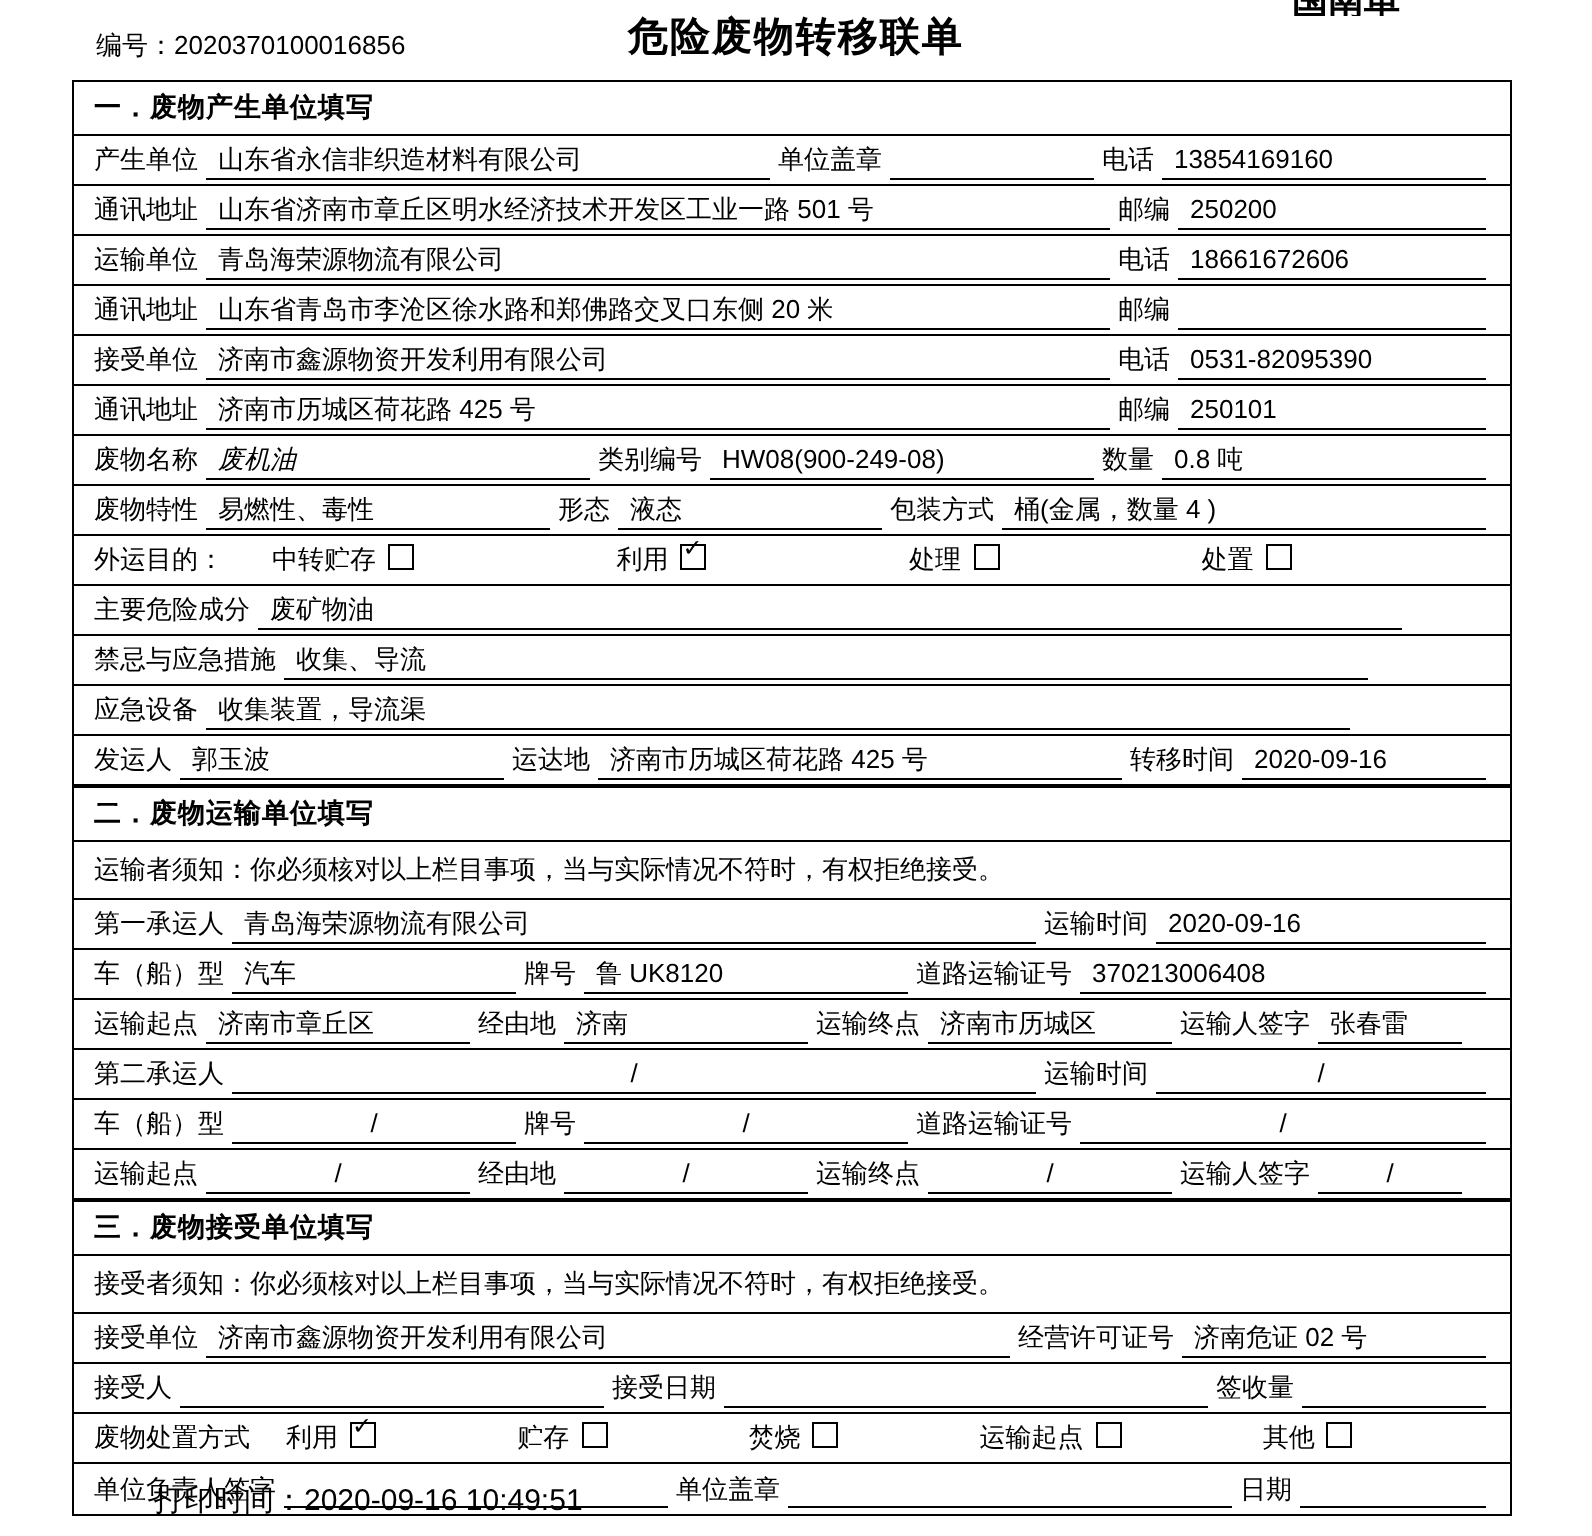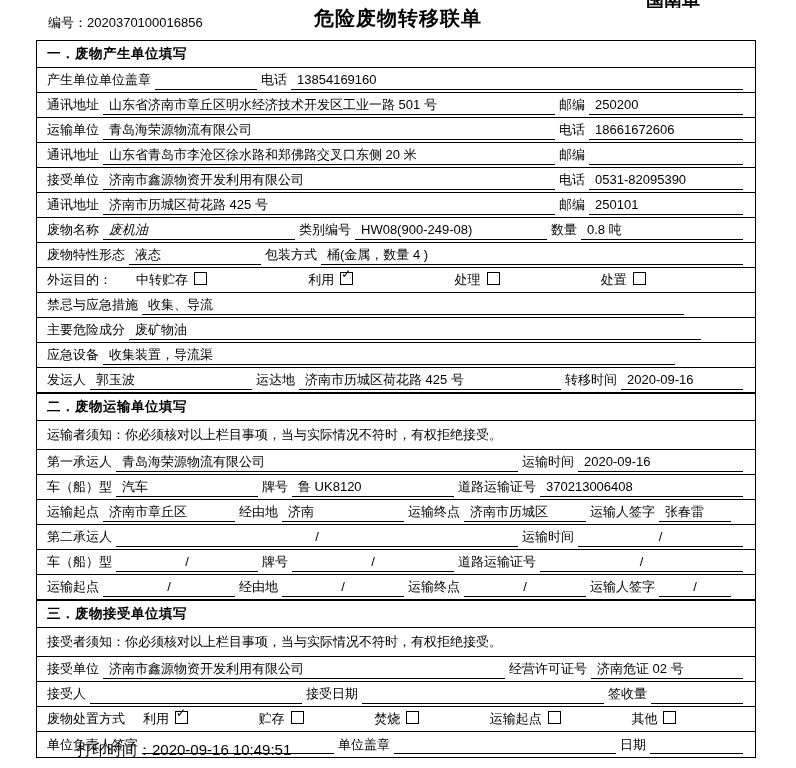--- a/index.html
+++ b/index.html
@@ -142,20 +142,21 @@
     <div class="doc-title">危险废物转移联单</div>
     <div class="corner-mark">国南单</div>
   </div>
 
   <div class="tbl">
 
     <div class="section-head">一．废物产生单位填写</div>
 
     <div class="row">
       <span class="lbl">产生单位</span>
+      <span class="val" style="flex:0 0 270px;">山东省永信非织造材料有限公司</span>
       <span class="lbl">单位盖章</span>
       <span class="val" style="flex:0 0 90px;"></span>
       <span class="lbl">电话</span>
       <span class="val">13854169160</span>
     </div>
 
     <div class="row">
       <span class="lbl">通讯地址</span>
       <span class="val" style="flex:0 0 440px;">山东省济南市章丘区明水经济技术开发区工业一路 501 号</span>
       <span class="lbl">邮编</span>
@@ -194,20 +195,21 @@
       <span class="lbl">废物名称</span>
       <span class="val" style="flex:0 0 180px;font-style:italic;">废机油</span>
       <span class="lbl">类别编号</span>
       <span class="val" style="flex:0 0 180px;">HW08(900-249-08)</span>
       <span class="lbl">数量</span>
       <span class="val">0.8 吨</span>
     </div>
 
     <div class="row">
       <span class="lbl">废物特性</span>
+      <span class="val" style="flex:0 0 160px;">易燃性、毒性</span>
       <span class="lbl">形态</span>
       <span class="val" style="flex:0 0 120px;">液态</span>
       <span class="lbl">包装方式</span>
       <span class="val">桶(金属，数量  4 )</span>
     </div>
 
     <div class="row">
       <span class="lbl">外运目的：</span>
       <span class="opt" style="margin-left:24px;">
         <span>中转贮存</span><span class="chk"></span>
@@ -221,28 +223,28 @@
         <span>处理</span><span class="chk"></span>
       </span>
       <span class="spacer"></span>
       <span class="opt">
         <span>处置</span><span class="chk"></span>
       </span>
       <span class="spacer"></span>
     </div>
 
     <div class="row">
+      <span class="lbl">主要危险成分</span>
+      <span class="val" style="flex:0 0 560px;">废矿物油</span>
+      <span class="spacer"></span>
+    </div>
+
+    <div class="row">
       <span class="lbl">禁忌与应急措施</span>
       <span class="val" style="flex:0 0 530px;">收集、导流</span>
-      <span class="spacer"></span>
-    </div>
-
-    <div class="row">
-      <span class="lbl">主要危险成分</span>
-      <span class="val" style="flex:0 0 560px;">废矿物油</span>
       <span class="spacer"></span>
     </div>
 
     <div class="row">
       <span class="lbl">应急设备</span>
       <span class="val" style="flex:0 0 560px;">收集装置，导流渠</span>
       <span class="spacer"></span>
     </div>
 
     <div class="row">

